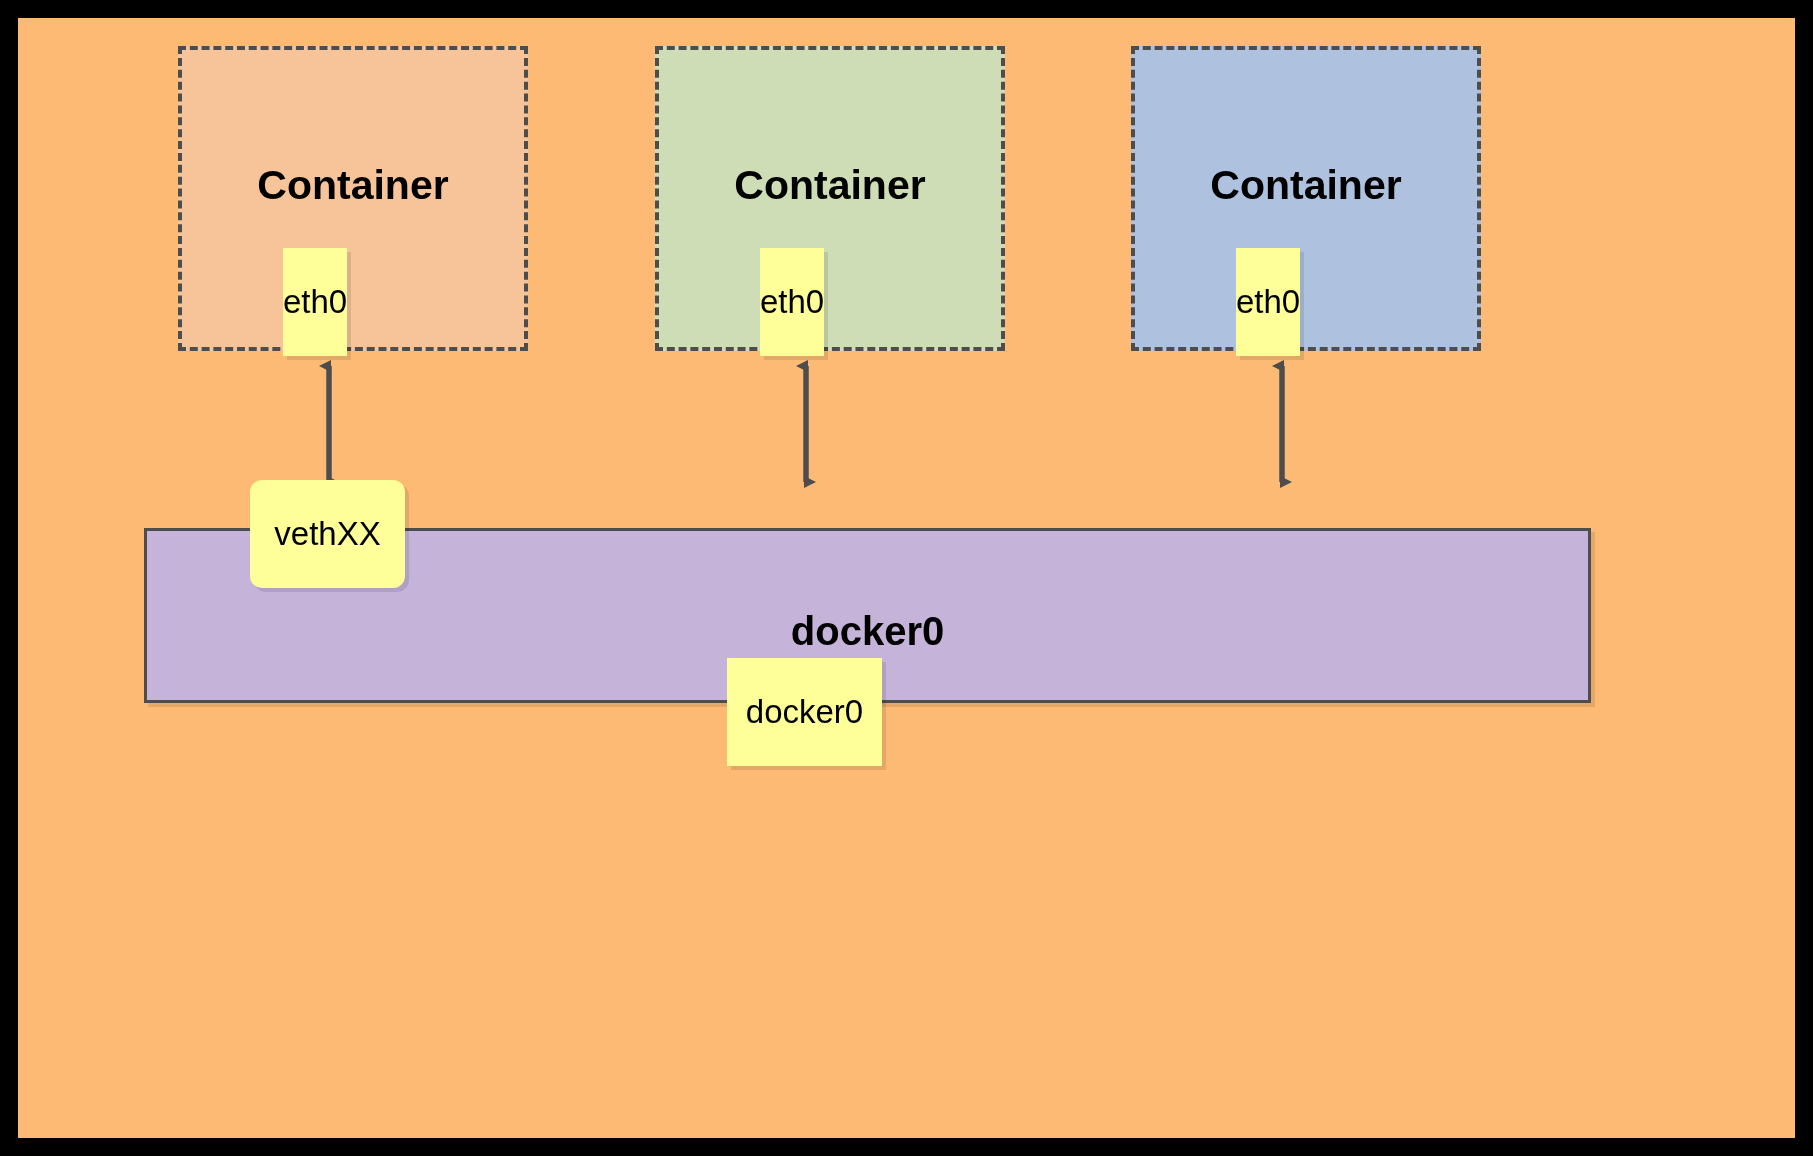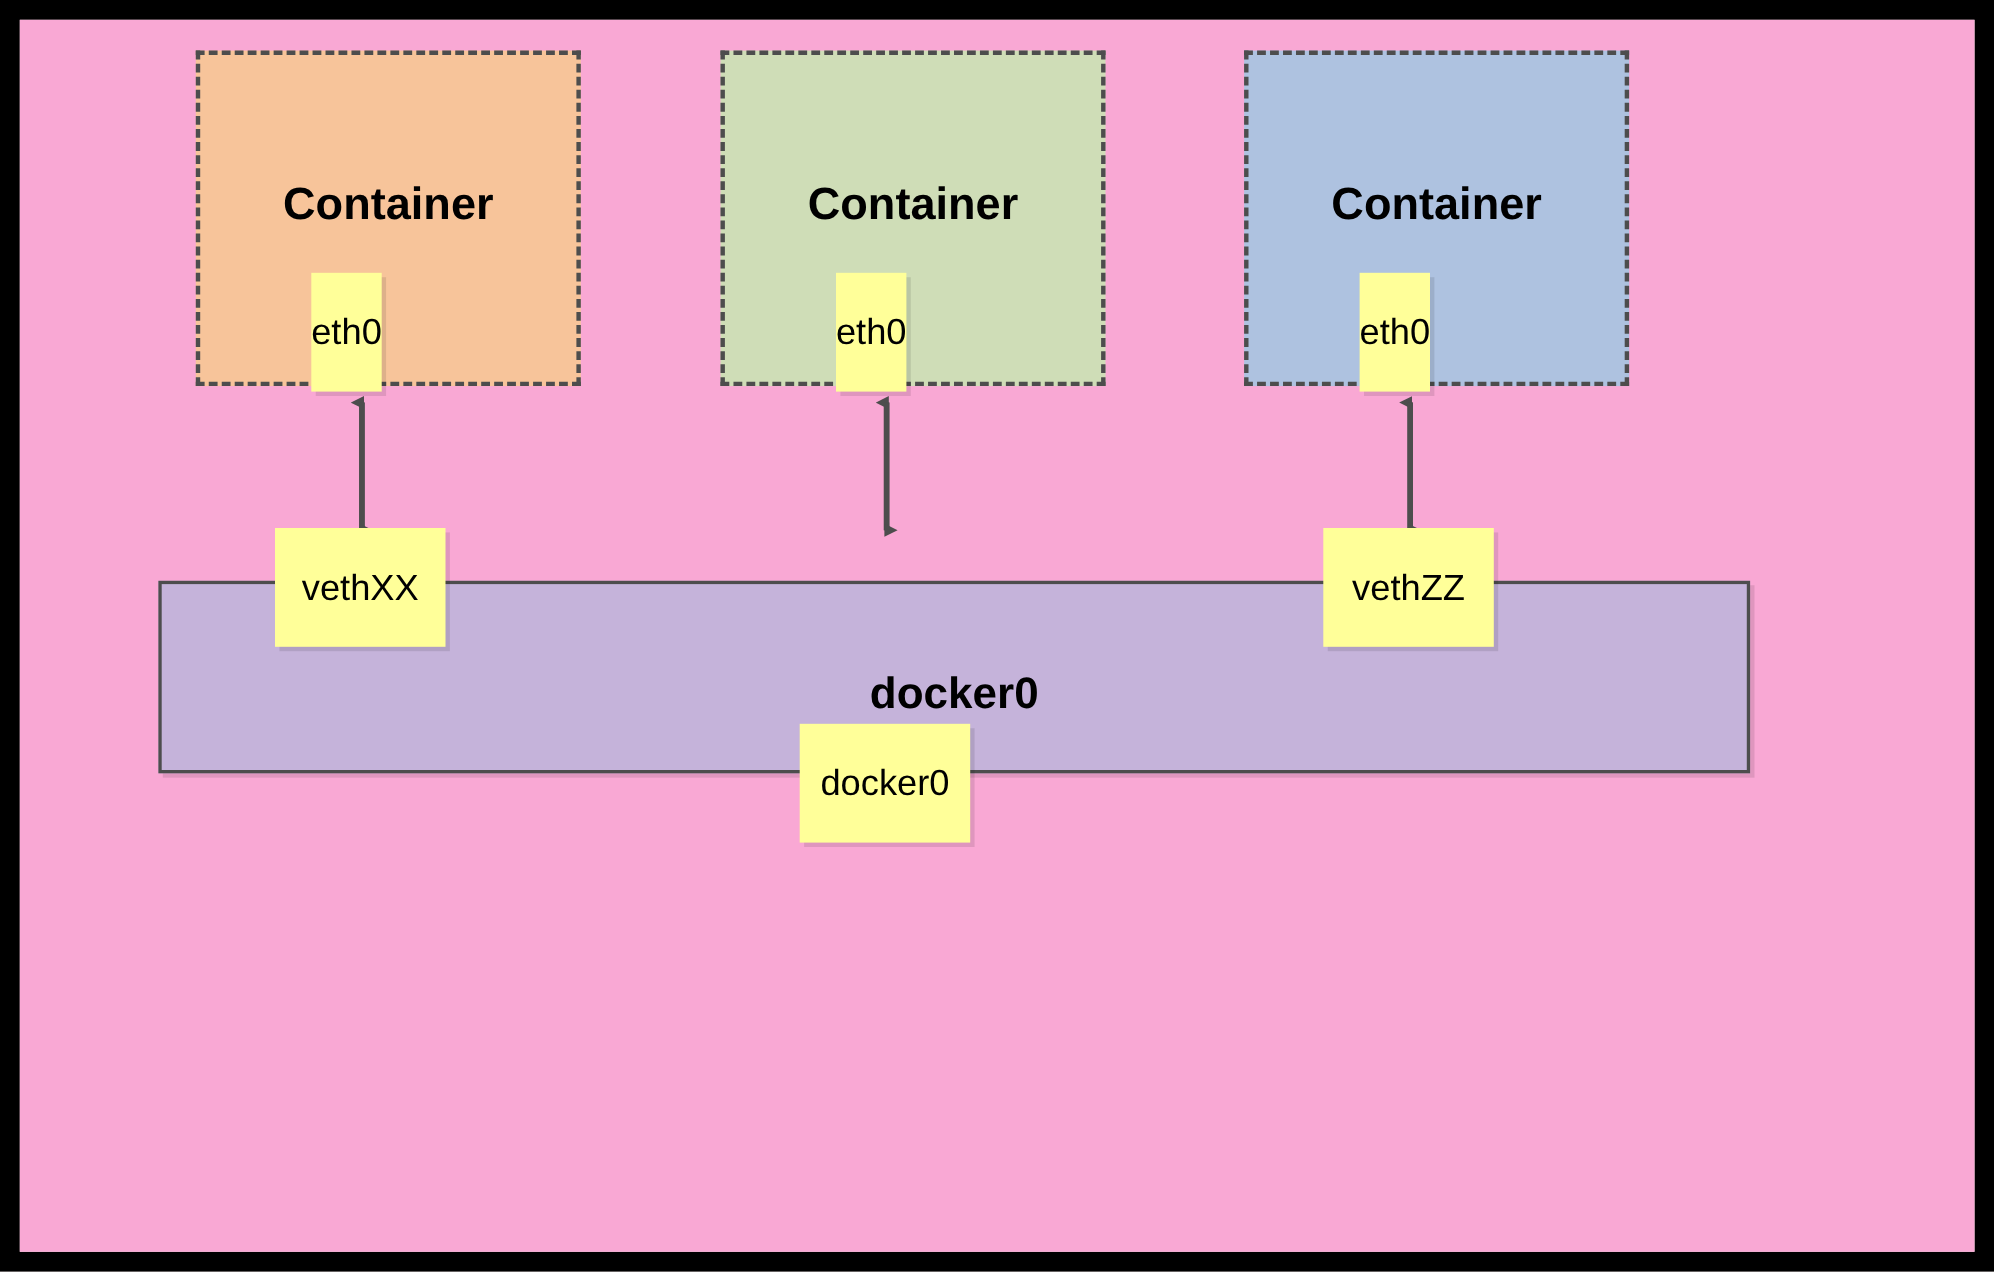--- a/index.html
+++ b/index.html
@@ -24,21 +24,21 @@
     box-sizing: border-box;
     border: 18px solid #000000;
     background: #f5f4ef;
   }
   #canvas {
     position: absolute;
     left: 0;
     top: 0;
     right: 0;
     bottom: 0;
-    background: #f9a8d4;
+    background: #fdba74;
     text-decoration: underline;
   }
 
   
   .container-box {
     position: absolute;
     box-sizing: border-box;
     border: 4px dashed #4d4d4d;
     top: 28px;
     width: 350px;
@@ -70,20 +70,21 @@
     font-weight: normal;
     z-index: 6;
   }
   .eth0-box {
     width: 64px;
     height: 108px;
   }
   .veth-box {
     width: 155px;
     height: 108px;
+    border-radius: 12px;
   }
   .docker0-iface-box {
     width: 155px;
     height: 108px;
   }
 
   
   .arrow-wrap {
     position: absolute;
     width: 40px;
@@ -204,20 +205,19 @@
         <line x1="20" y1="128" x2="20" y2="12" stroke="#4d4d4d" stroke-width="5" marker-end="url(#arw-up-3)"></line>
         <line x1="20" y1="12" x2="20" y2="128" stroke="#4d4d4d" stroke-width="5" marker-end="url(#arw-dn-3)"></line>
       </svg>
     </div>
 
     <div id="docker0-bar">
       <div id="docker0-bar-label">docker0</div>
     </div>
 
     <div class="iface-box veth-box" style="left:232px; top:462px;">vethXX</div>
-    <div class="iface-box veth-box" style="left:1185px; top:462px;">vethZZ</div>
 
     <div class="iface-box docker0-iface-box" style="left:709px; top:640px;">docker0</div>
 
 
 
   </div>
 </div>
 
 </body></html>

